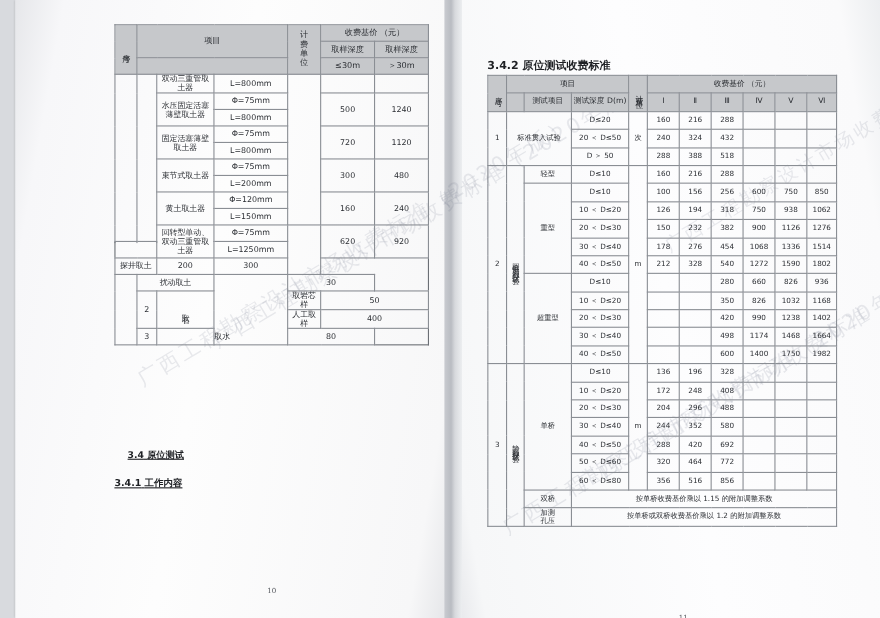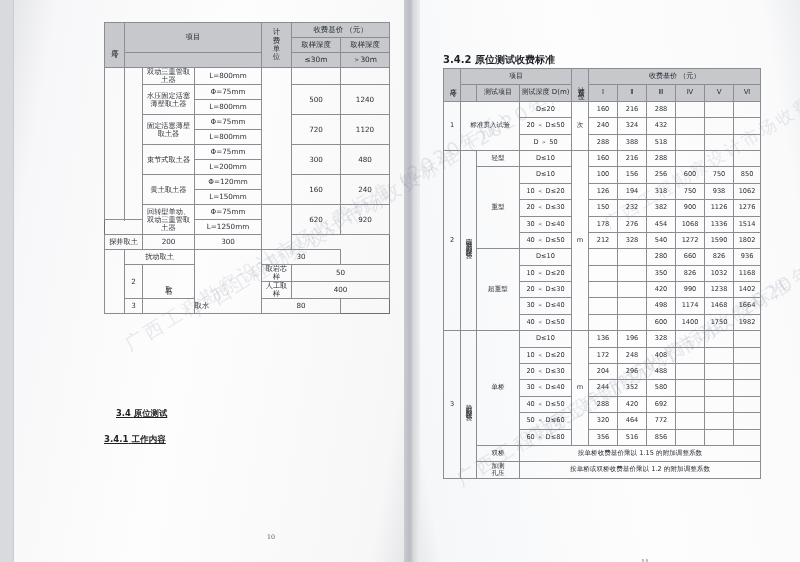--- a/index.html
+++ b/index.html
@@ -65,21 +65,21 @@
   .h3{position:absolute;font-weight:bold;font-size:8.4px;color:#1e2024;}
   #sec34{left:116px;top:408px;text-decoration:underline;}
   #sec341{left:104px;top:434px;font-size:8.6px;text-decoration:underline;}
   #sec342{left:443px;top:33px;font-size:10px;margin-top:20px;}
   #tbl-caption{position:absolute;left:443px;top:52px;width:317px;text-align:center;
     font-weight:bold;font-size:8.2px;color:#1e2024;}
   #body-text{position:absolute;left:104px;top:436px;width:286px;
     font-size:8.2px;line-height:15px;text-align:justify;color:#24262b;
     text-indent:16px;}
   .pgno{position:absolute;font-size:6.4px;color:#53565c;
-        font-family:"DejaVu Serif","Liberation Serif",serif;margin-left:24px;}
+        font-family:"DejaVu Serif","Liberation Serif",serif;}
   #pg-left{left:243px;top:533px;}
   #pg-right{left:617px;top:558px;}
   .lft{text-align:left;padding-left:4px;}
 </style>
 </head>
 <body>
 
 <div id="page">
 
   <div class="sheet" id="left-sheet"></div>

